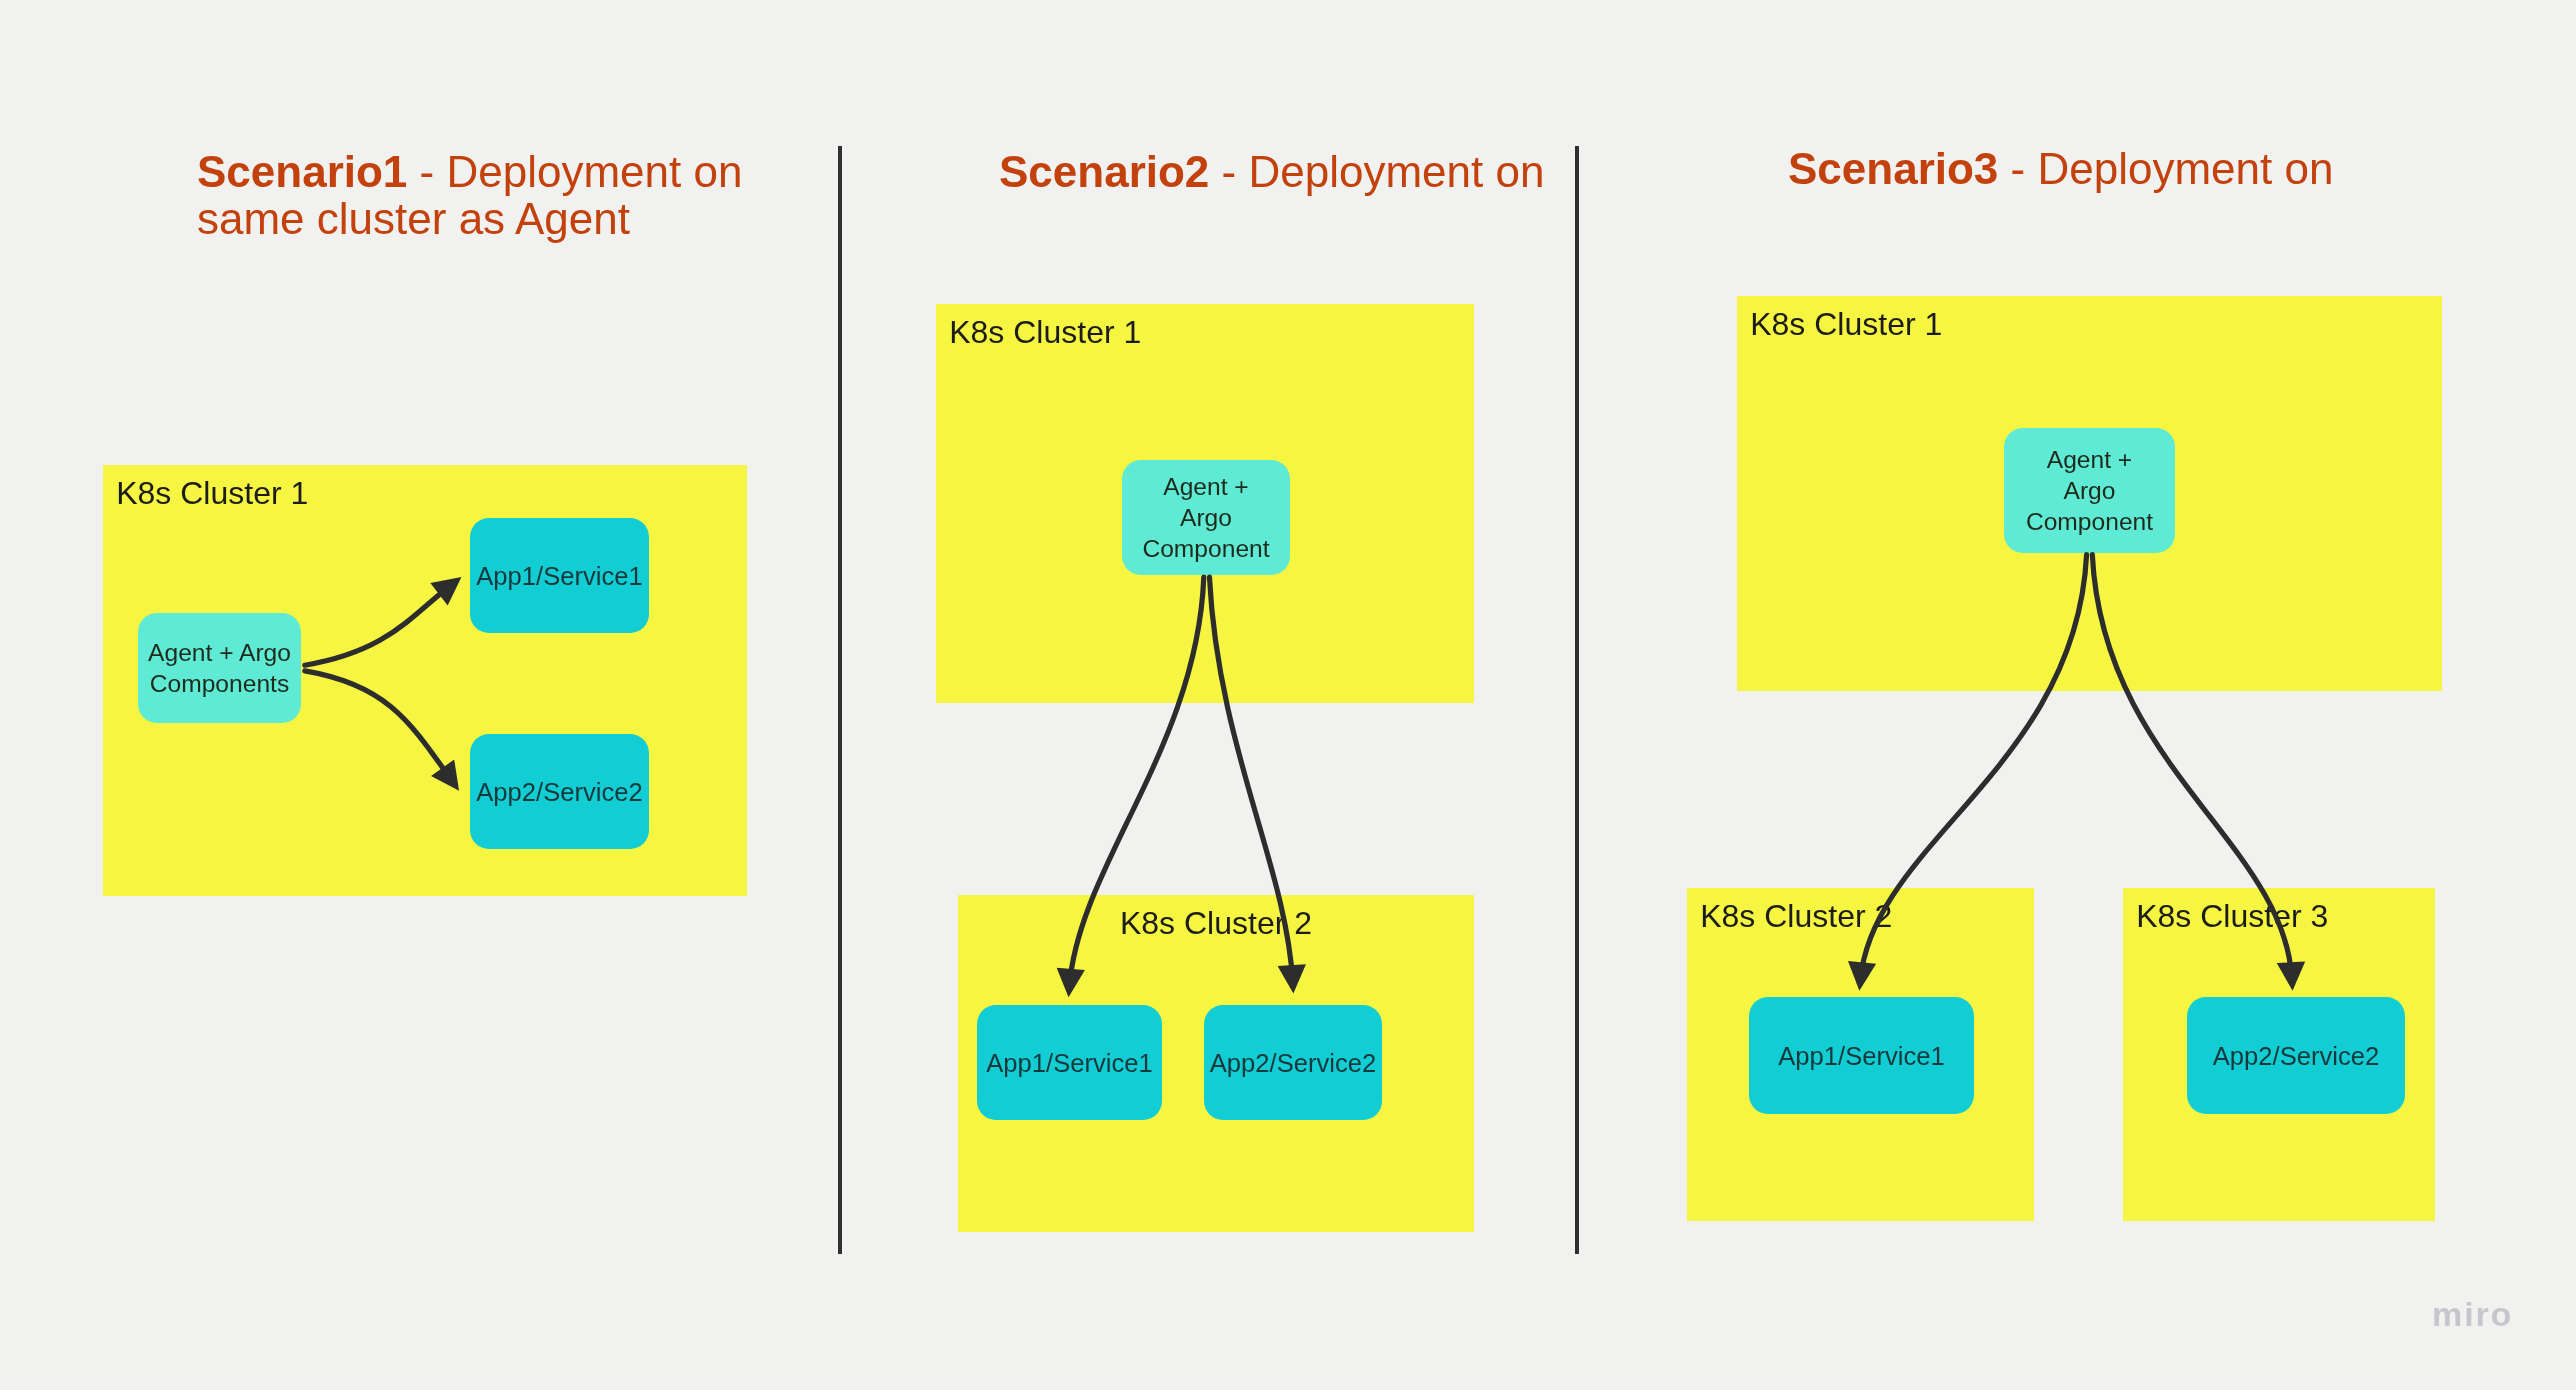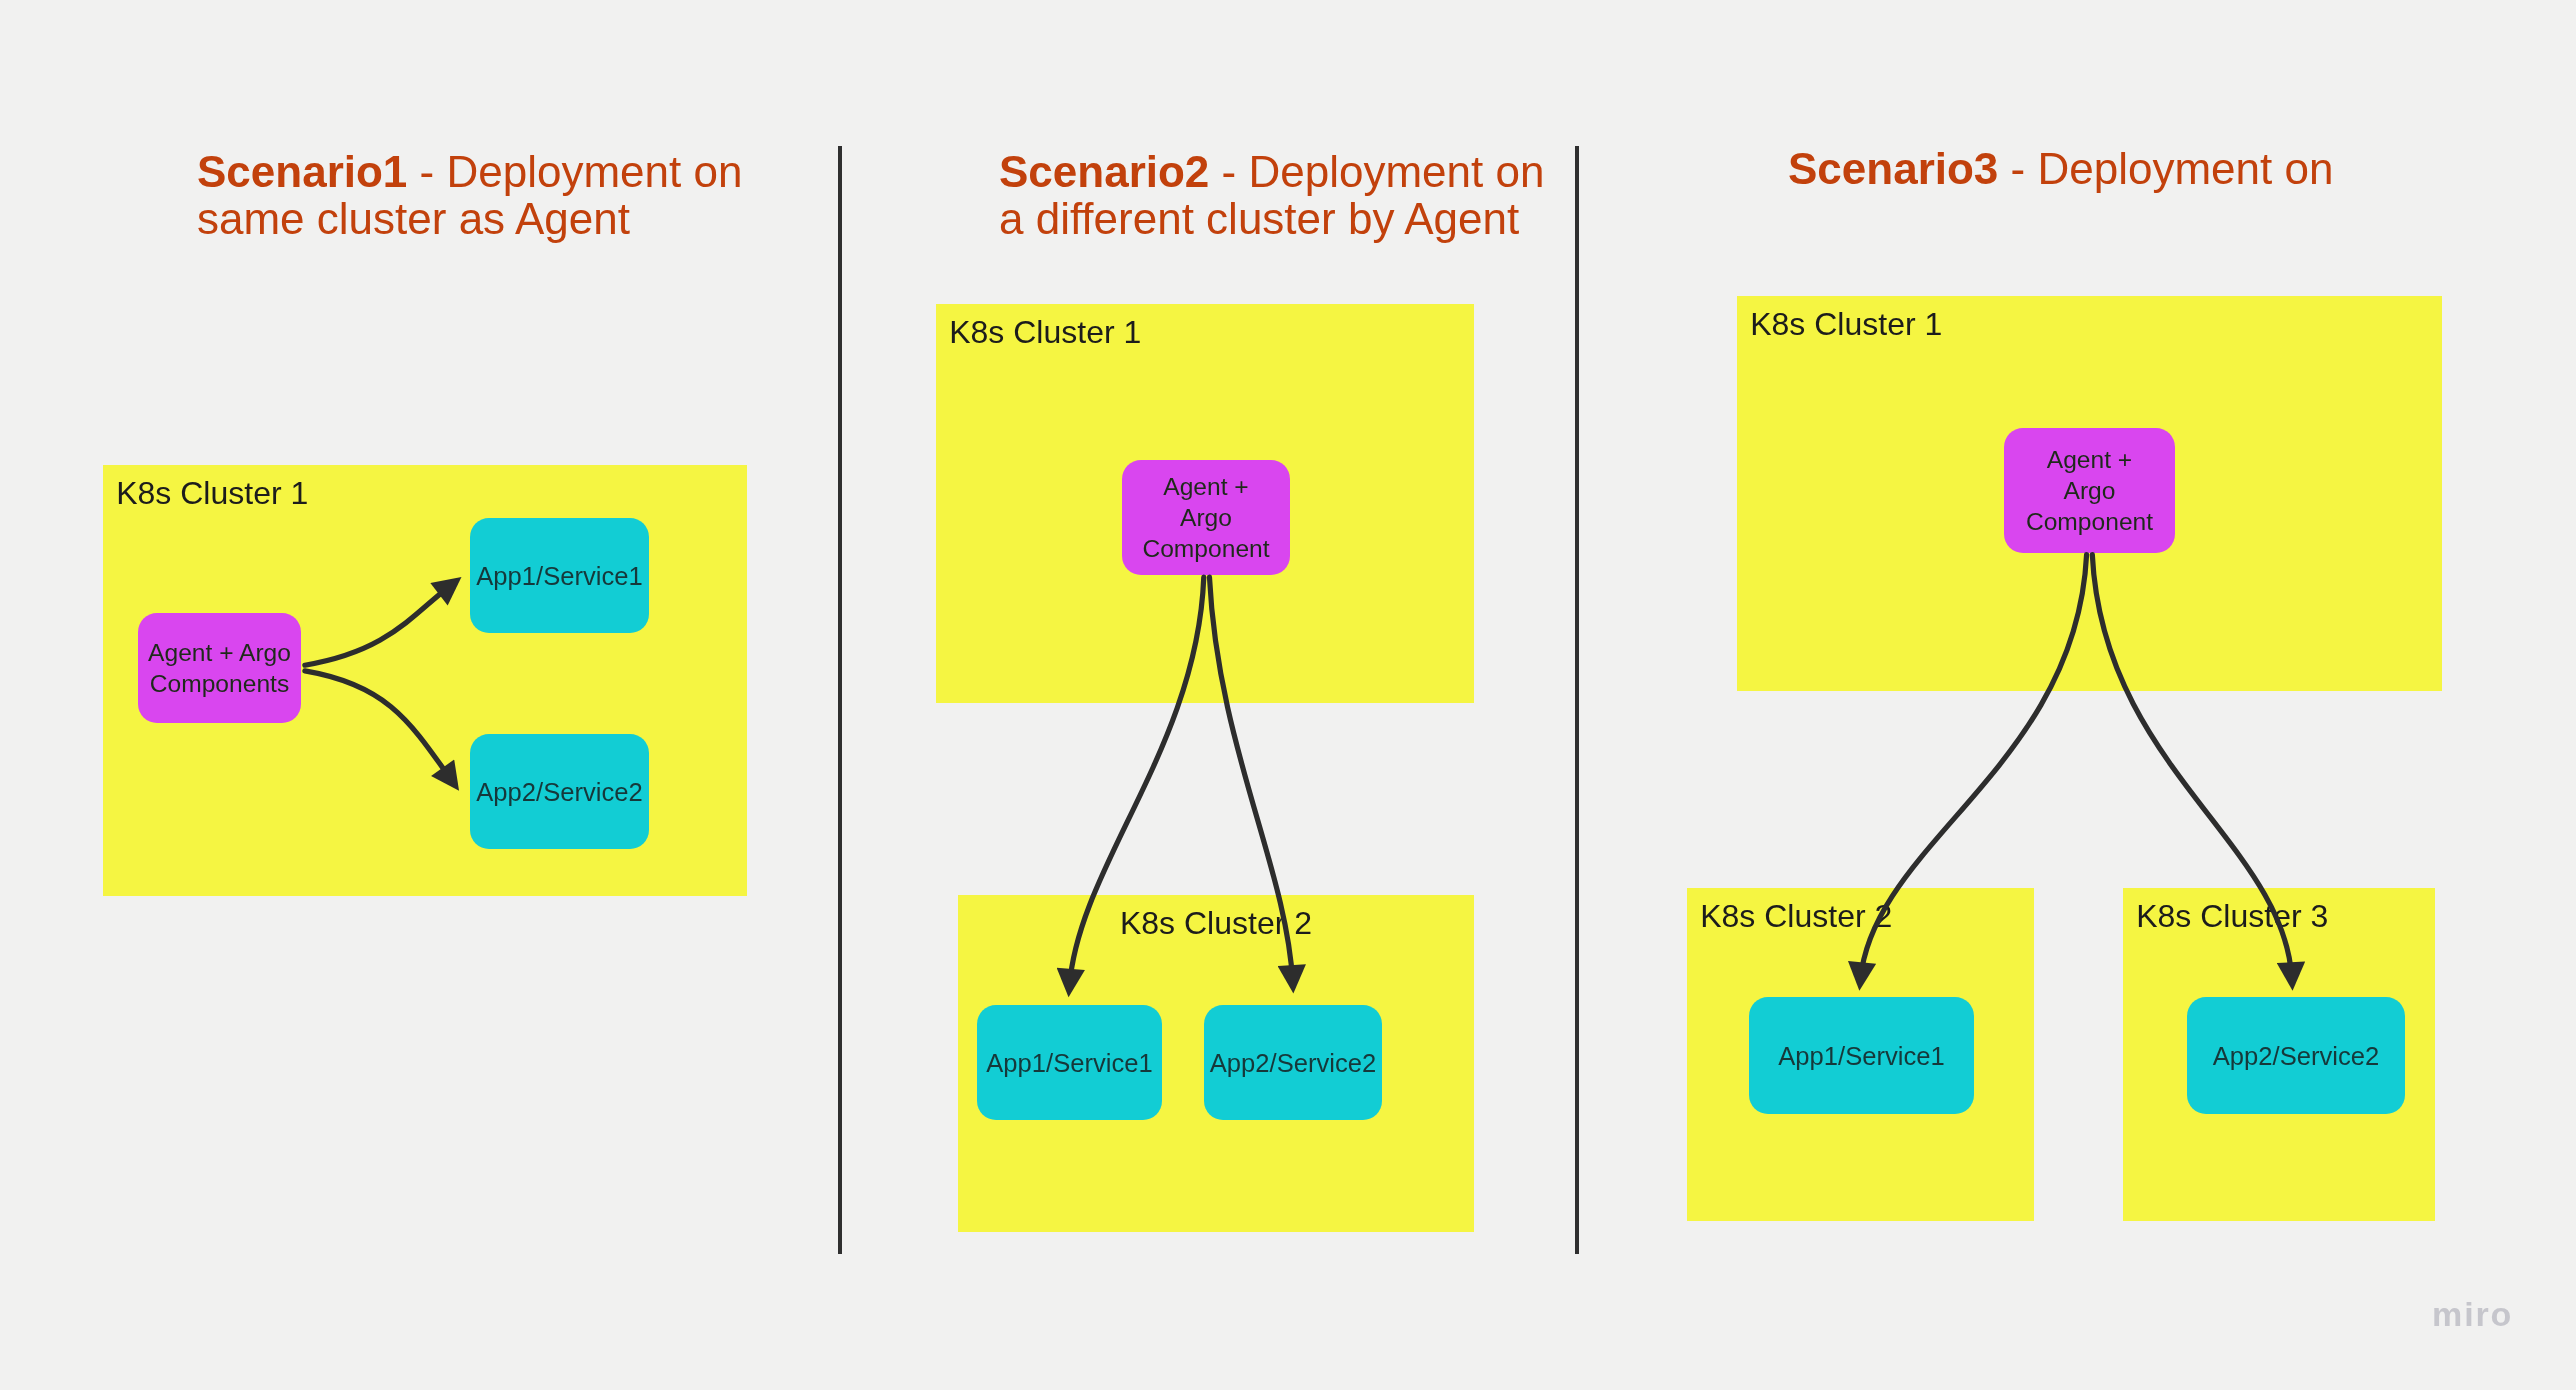--- a/index.html
+++ b/index.html
@@ -30,21 +30,21 @@
   .s3-yellow1{left:1737px;top:296px; width:705px; height:395px;}
   .s3-yellow2{left:1687px;top:888px; width:347px; height:333px;}
   .s3-yellow3{left:2123px;top:888px; width:312px; height:333px;}
   
   .node{
     display:flex;align-items:center;justify-content:center;
     border-radius:19px;text-align:center;
     color:#1e2a1a;
   }
   .node .shape-text{white-space:pre-line;}
-  .agent{background:#d946ef;font-size:24.6px;line-height:31px;}
+  .agent{background:#5eead4;font-size:24.6px;line-height:31px;}
   .app{background:#12cdd4;font-size:25.6px;line-height:30px;color:#16383a;}
   .s1-green{left:138px; top:613px; width:163px; height:110px;}
   .s1-app1 {left:470px; top:518px; width:179px; height:115px;}
   .s1-app2 {left:470px; top:734px; width:179px; height:115px;}
   .s2-green{left:1122px;top:460px; width:168px; height:115px;}
   .s2-app1 {left:977px;top:1005px;width:185px; height:115px;}
   .s2-app2 {left:1204px;top:1005px;width:178px; height:115px;}
   .s3-green{left:2004px;top:428px; width:171px; height:125px;}
   .s3-app1 {left:1749px;top:997px;width:225px; height:117px;}
   .s3-app2 {left:2187px;top:997px;width:218px; height:117px;}
@@ -55,21 +55,21 @@
   .watermark{
     left:2432px;top:1295px;font-size:34px;font-weight:700;
     color:#c6c6cc;letter-spacing:1.9px;
   }
 </style>
 </head>
 <body>
 
 <div class="abs title title-s1"><span class="t-bold">Scenario1</span><span> - Deployment on</span><br><span>same cluster as Agent</span></div>
 
-<div class="abs title title-s2"><span class="t-bold">Scenario2</span><span> - Deployment on</span><br><span>a different cluster by Agent</span></div>
+<div class="abs title title-s2"><span class="t-bold">Scenario2</span><span> - Deployment on</span><br></div>
 
 <div class="abs title title-s3"><span class="t-bold">Scenario3</span><span> - Deployment on</span><br></div>
 
 <div class="abs divider divider-1"></div>
 <div class="abs divider divider-2"></div>
 
 <div class="abs cluster s1-yellow">
   <div class="cluster-label">K8s Cluster 1</div>
 </div>
 <div class="abs node agent s1-green">

